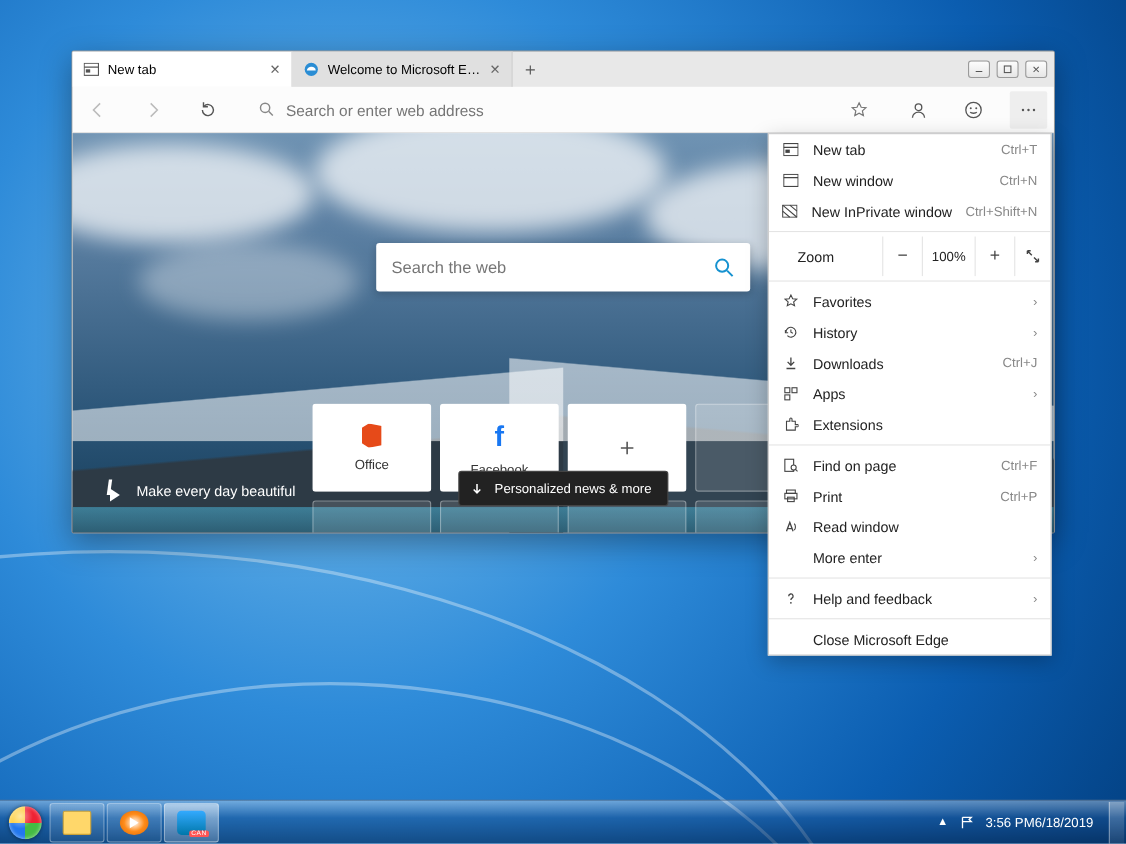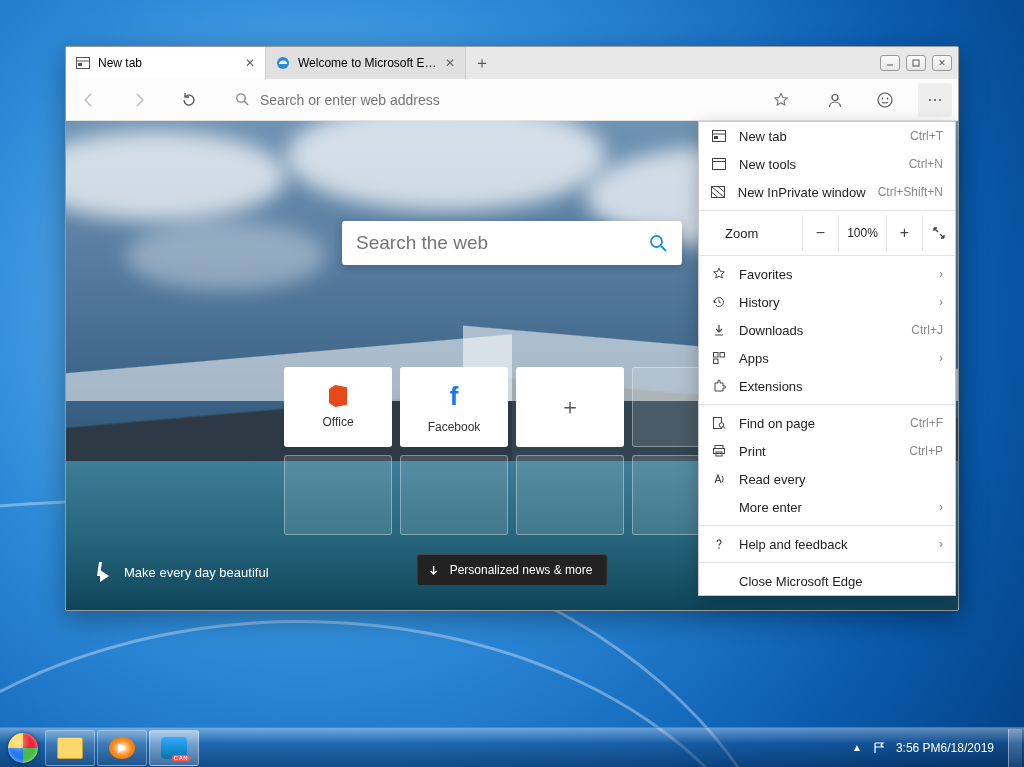--- a/index.html
+++ b/index.html
@@ -12,21 +12,21 @@
   .swoosh1, .swoosh2 {
     position: absolute; border-radius: 50%;
     border: 3px solid rgba(255,255,255,.35);
     pointer-events: none;
   }
   .swoosh1 { width: 1400px; height: 900px; left: -600px; top: 500px; }
   .swoosh2 { width: 1000px; height: 700px; left: -200px; top: 620px; }
 
   
   .edge-window {
-    position: absolute; left: 65px; top: 46px; width: 894px; height: 565px;
+    position: absolute; left: 65px; top: 46px; width: 894px; height: 439px;
     background: #fff; border: 1px solid #9a9a9a; border-radius: 2px;
     box-shadow: 0 8px 28px rgba(0,0,0,.35);
     display: flex; flex-direction: column;
   }
 
   
   .tabstrip { height: 32px; background: #e8e8e8; display: flex; align-items: stretch; }
   .tab {
     display: flex; align-items: center; gap: 8px;
     padding: 0 10px; font-size: 12px; border-right: 1px solid #d0d0d0;
@@ -80,21 +80,21 @@
     background: linear-gradient(#1d6f86, #0a4356); opacity:.92;}
   .reflection { position:absolute; left:0; right:0; top:340px; height:160px;
     background: linear-gradient(rgba(120,160,190,.35), rgba(10,50,70,0)); }
 
   .center-search {
     position:absolute; left:50%; top:100px; transform:translateX(-50%);
     width:340px; height:44px; background:#fff; border-radius:3px;
     display:flex; align-items:center; padding:0 14px; gap:10px;
     box-shadow:0 2px 8px rgba(0,0,0,.2);
   }
-  .center-search input{flex:1;border:none;outline:none;font-size:19px;color:#c2410c}
+  .center-search input{flex:1;border:none;outline:none;font-size:15px;color:#c2410c}
   .center-search .mag{color:#1692d0;font-size:18px}
 
   .tiles { position:absolute; left:50%; top:246px; transform:translateX(-50%);
     display:grid; grid-template-columns:repeat(4,108px); grid-template-rows:80px 80px; gap:8px;}
   .tile {
     background:rgba(255,255,255,.12); border:1px solid rgba(255,255,255,.35);
     border-radius:3px;
   }
   .tile.solid { background:#fff; display:flex; flex-direction:column; align-items:center; justify-content:center; gap:8px;}
   .tile.solid .tlabel{font-size:12px;color:#333;}
@@ -332,21 +332,21 @@
       <span class="mlabel">New tab</span>
       <span class="hint">Ctrl+T</span>
     </div>
     <div class="row">
       <span class="micon">
           <svg width="14" height="12" viewBox="0 0 14 12">
             <rect x=".5" y=".5" width="13" height="11" fill="none" stroke="#444"></rect>
             <line x1=".5" y1="3.5" x2="13.5" y2="3.5" stroke="#444"></line>
           </svg>
         </span>
-      <span class="mlabel">New tools</span>
+      <span class="mlabel">New window</span>
       <span class="hint">Ctrl+N</span>
     </div>
     <div class="row">
       <span class="micon">
           <svg width="14" height="12" viewBox="0 0 14 12">
             <rect x=".5" y=".5" width="13" height="11" fill="none" stroke="#444"></rect>
             <path d="M.5 .5 L13.5 11.5 M.5 6 L7 11.5 M7 .5 L13.5 6" stroke="#444"></path>
           </svg>
         </span>
       <span class="mlabel">New InPrivate window</span>
@@ -436,21 +436,21 @@
       <span class="mlabel">Print</span>
       <span class="hint">Ctrl+P</span>
     </div>
     <div class="row">
       <span class="micon">
           <svg width="14" height="14" viewBox="0 0 14 14">
             <path d="M3 11 L6 3 L9 11 M4 8.5h4" fill="none" stroke="#444" stroke-width="1.2"></path>
             <path d="M10 4c1.5 1.5 1.5 4.5 0 6" fill="none" stroke="#444"></path>
           </svg>
         </span>
-      <span class="mlabel">Read every</span>
+      <span class="mlabel">Read window</span>
     </div>
     <div class="row">
       <span class="micon"></span>
       <span class="mlabel">More enter</span>
       <span class="chev">›</span>
     </div>
     <div class="sep"></div>
     <div class="row">
       <span class="micon">
           <svg width="14" height="14" viewBox="0 0 14 14">

